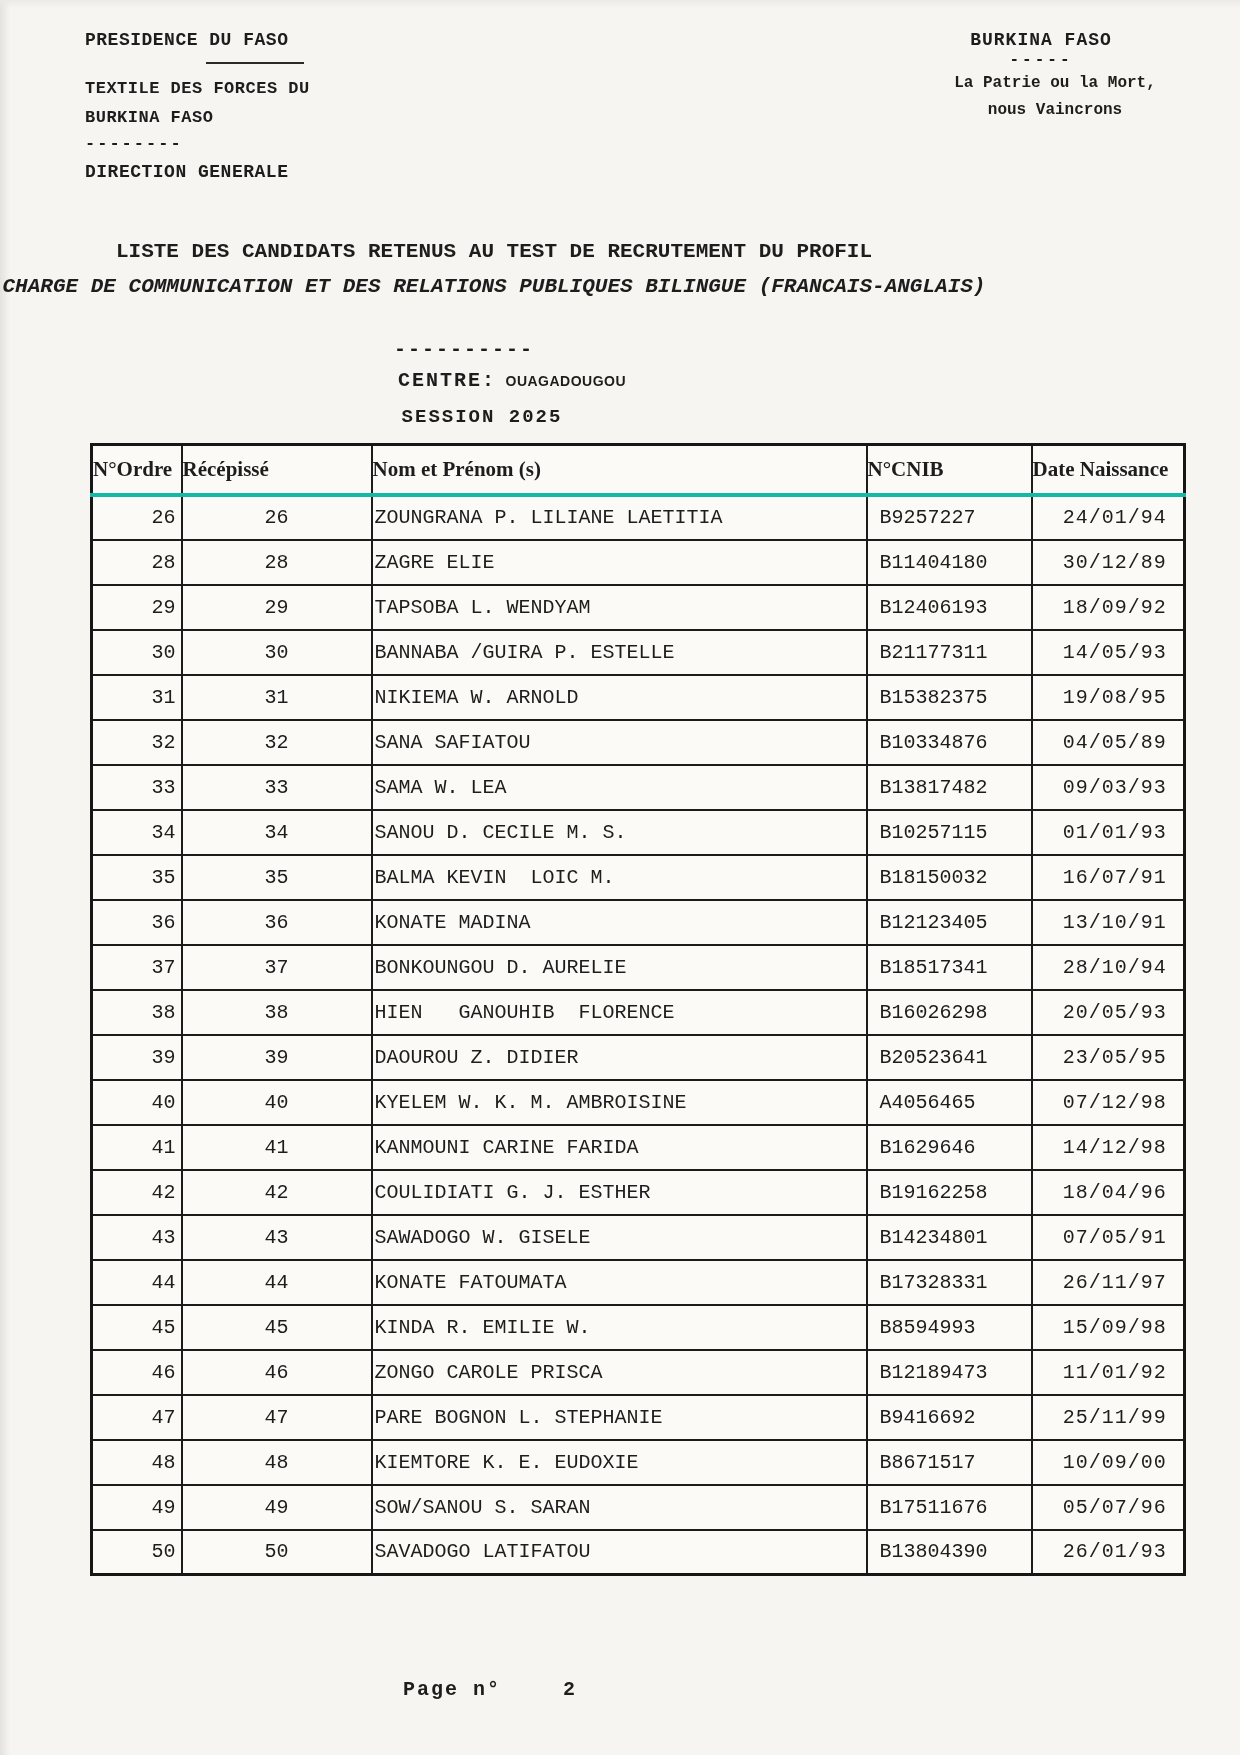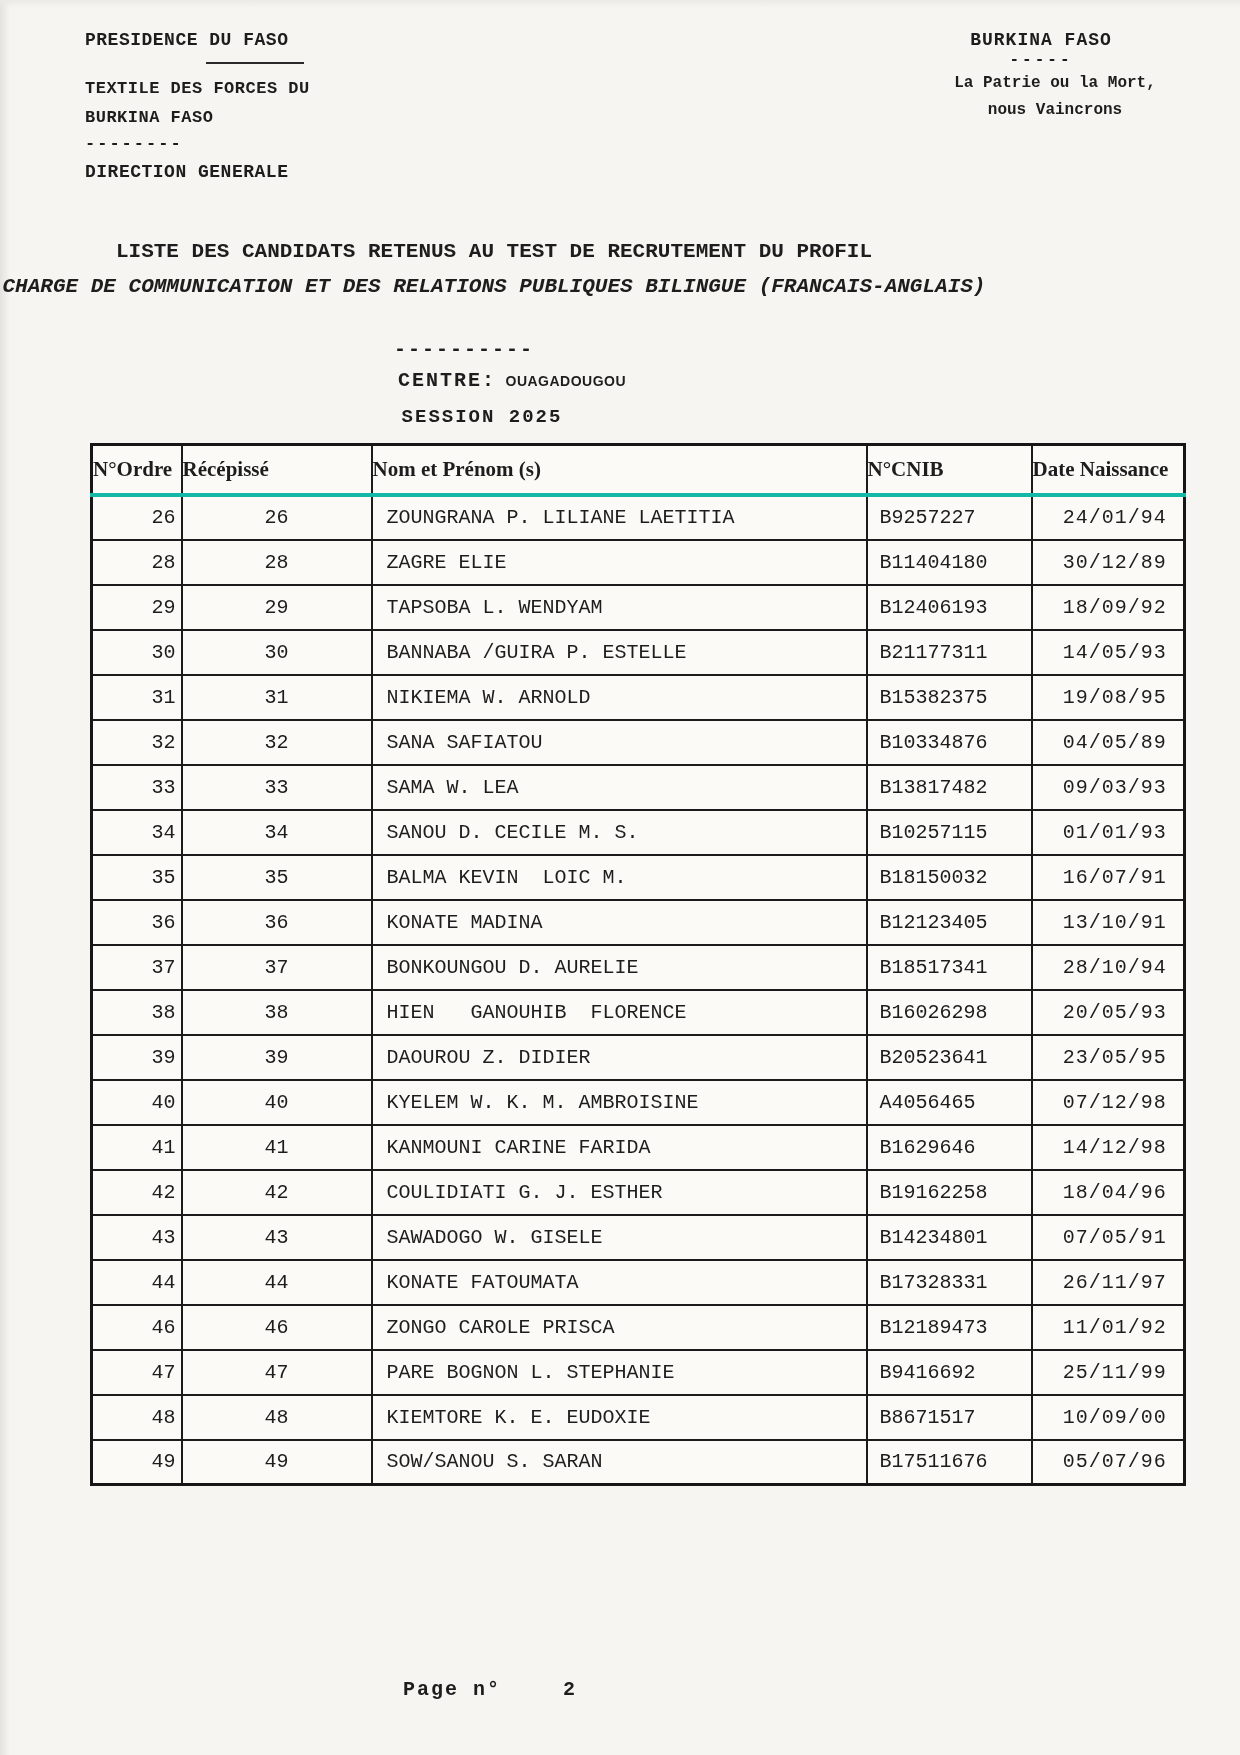--- a/index.html
+++ b/index.html
@@ -80,21 +80,21 @@
     font-size: 21px; font-weight: bold;
     text-align: left; vertical-align: middle;
   }
   .candidates-table tbody td {
     height: 45px;
     font-size: 20px;
     vertical-align: middle;
   }
   td.c-no  { text-align: right; padding-right: 5px; }
   td.c-rec { text-align: center; }
-  td.c-name { text-align: left; padding-left: 14px; white-space: pre; }
+  td.c-name { text-align: left; padding-left: 2px; white-space: pre; }
   td.c-cnib { text-align: left; padding-left: 12px; }
   td.c-dob { text-align: center; letter-spacing: 1px; padding-left: 14px; }
 
   
   .page-footer {
     position: absolute; left: 403px; top: 1678px;
     font-weight: bold; font-size: 20px; letter-spacing: 2px;
     display: flex; align-items: flex-end;
   }
   .page-footer .page-num { margin-left: 62px; letter-spacing: 0; }
@@ -288,20 +288,27 @@
   </tr>
 
   <tr>
     <td class="c-no">44</td>
     <td class="c-rec">44</td>
     <td class="c-name">KONATE FATOUMATA</td>
     <td class="c-cnib">B17328331</td>
     <td class="c-dob">26/11/97</td>
   </tr>
 
+  <tr>
+    <td class="c-no">45</td>
+    <td class="c-rec">45</td>
+    <td class="c-name">KINDA R. EMILIE W.</td>
+    <td class="c-cnib">B8594993</td>
+    <td class="c-dob">15/09/98</td>
+  </tr>
 
   <tr>
     <td class="c-no">46</td>
     <td class="c-rec">46</td>
     <td class="c-name">ZONGO CAROLE PRISCA</td>
     <td class="c-cnib">B12189473</td>
     <td class="c-dob">11/01/92</td>
   </tr>
 
   <tr>
@@ -321,19 +328,26 @@
   </tr>
 
   <tr>
     <td class="c-no">49</td>
     <td class="c-rec">49</td>
     <td class="c-name">SOW/SANOU S. SARAN</td>
     <td class="c-cnib">B17511676</td>
     <td class="c-dob">05/07/96</td>
   </tr>
 
+  <tr>
+    <td class="c-no">50</td>
+    <td class="c-rec">50</td>
+    <td class="c-name">SAVADOGO LATIFATOU</td>
+    <td class="c-cnib">B13804390</td>
+    <td class="c-dob">26/01/93</td>
+  </tr>
 </tbody>
 </table>
 
 <div class="page-footer">
   <span>Page n°</span>
   <span class="page-num">2</span>
 </div>
 
 </body></html>

